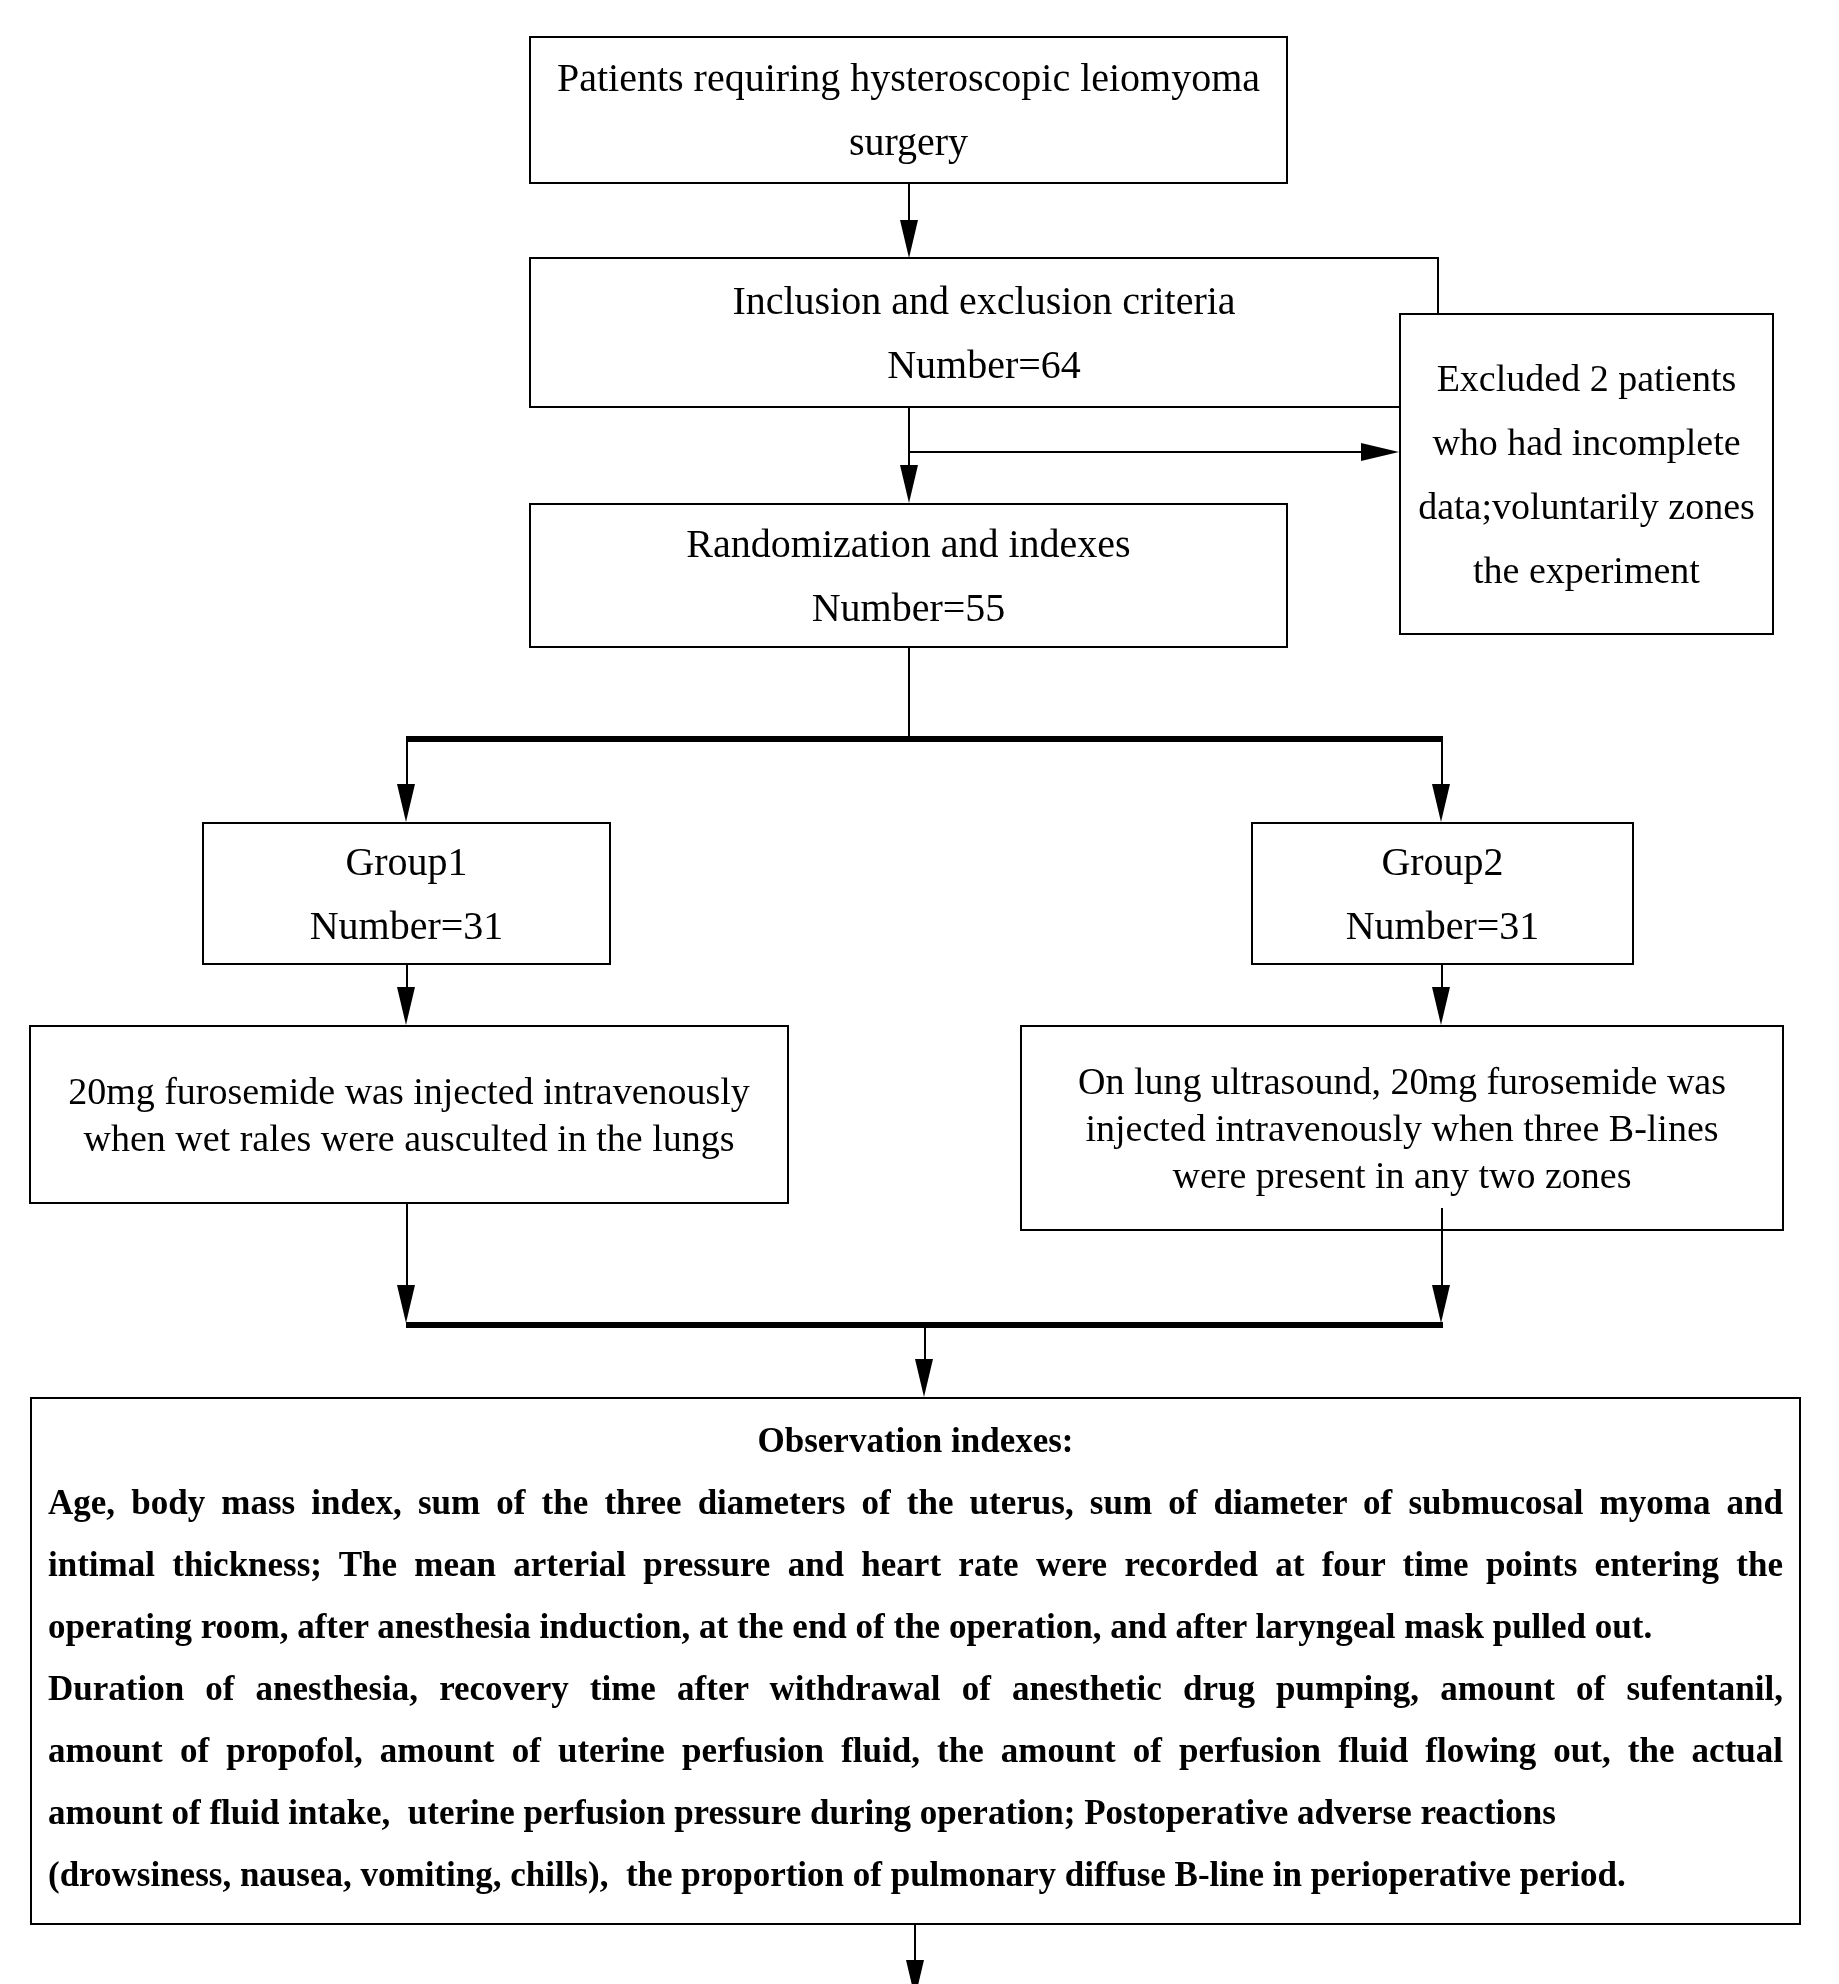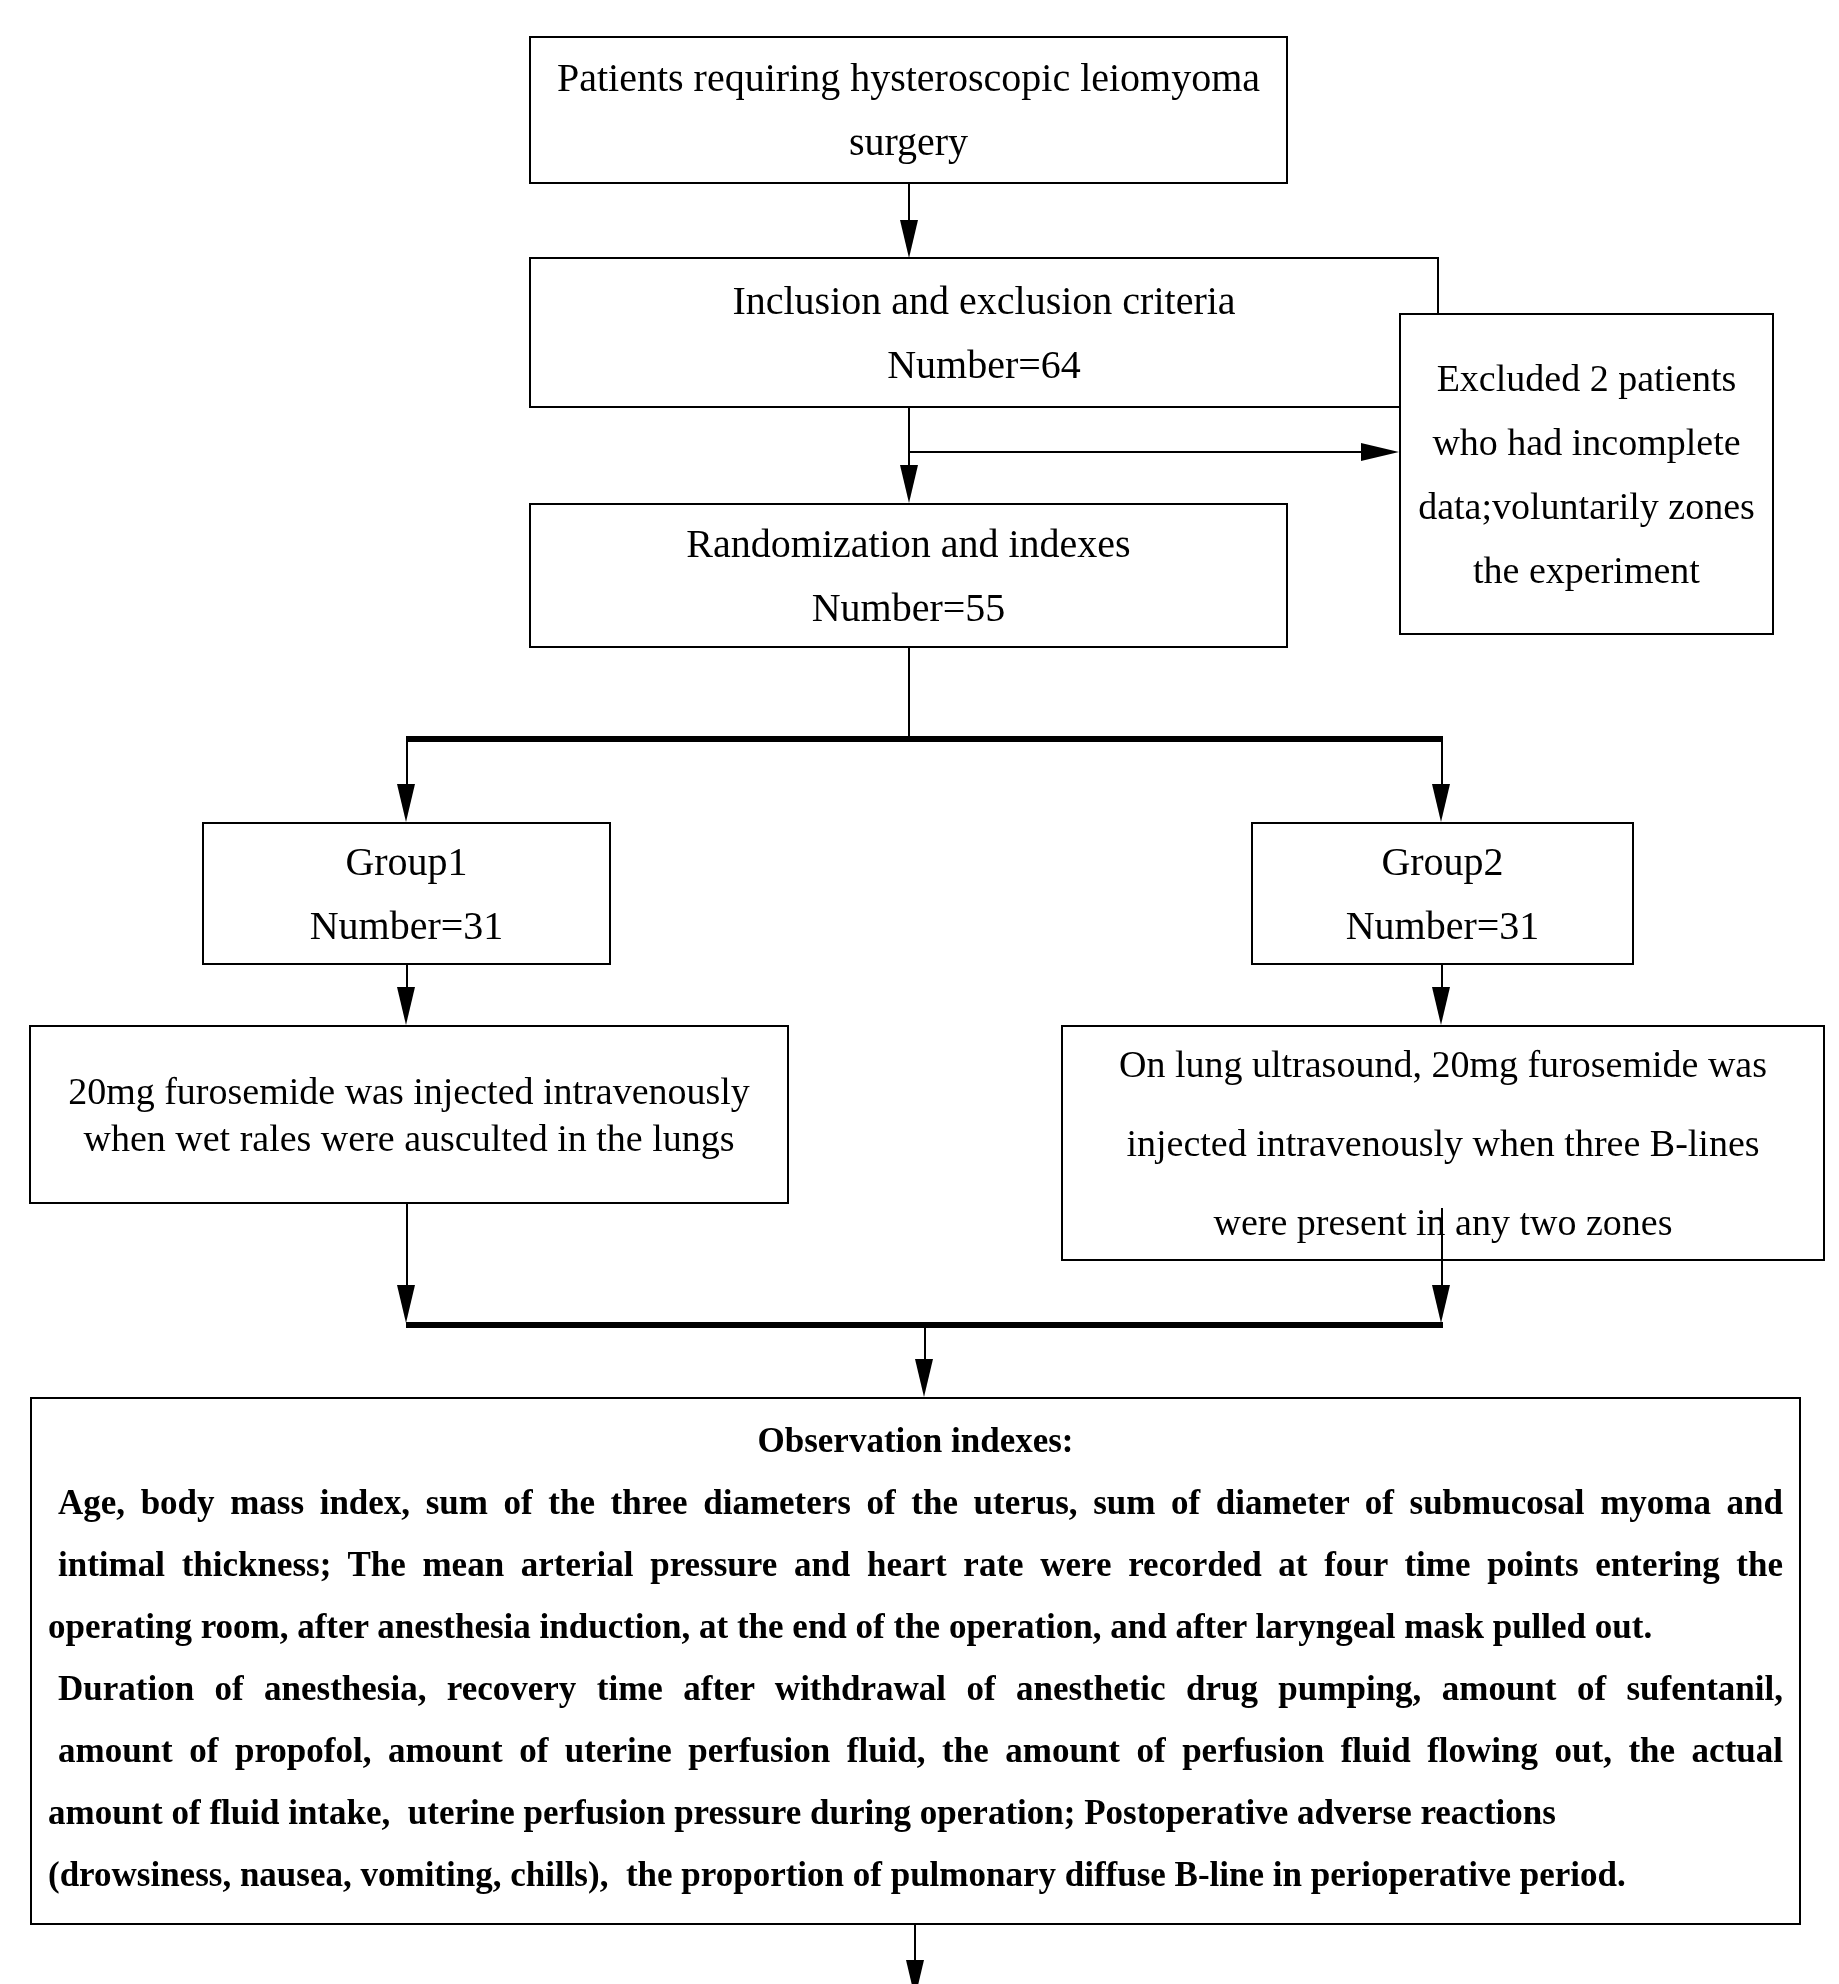--- a/index.html
+++ b/index.html
@@ -37,31 +37,31 @@
   .fs-med  { font-size: 38px;  line-height: 64px; }
   .fs-int  { font-size: 38px;  line-height: 47px; }
 
   #box-patients      { left: 529px; top: 36px;   width: 759px; height: 148px; }
   #box-criteria      { left: 529px; top: 257px;  width: 910px; height: 151px; }
   #box-excluded      { left: 1399px; top: 313px;  width: 375px;  height: 322px; border-width: 2px; }
   #box-randomization { left: 529px; top: 503px; width: 759px; height: 145px; }
   #box-group1        { left: 202px;  top: 822px; width: 409px; height: 143px; }
   #box-group2        { left: 1251px; top: 822px; width: 383px;  height: 143px; }
   #box-intervention1 { left: 29px;   top: 1025px; width: 760px; height: 179px; }
-  #box-intervention2 { left: 1061px; top: 1025px; width: 764px; height: 236px; gap: 32px; }
+  #box-intervention2 { left: 1020px; top: 1025px; width: 764px; height: 206px; }
   #box-observation   { left: 30px;   top: 1397px; width: 1771px; height: 528px;
                        display: block; padding: 11px 16px 0 16px; font-weight: bold; }
 
   
   .obs-line {
     font-size: 35px;
     line-height: 62px;
   }
   .obs-title { text-align: center; }
-  .obs-just  { text-align: justify; text-align-last: justify; margin-left: 10px; }
+  .obs-just  { text-align: justify; text-align-last: justify; }
   .obs-left  { text-align: left; white-space: pre; }
 
   
   .vline, .hline, .hbar {
     position: absolute;
     background: #000000;
   }
   .vline { width: 2px; }
   .hline { height: 2px; }
   .hbar  { }

